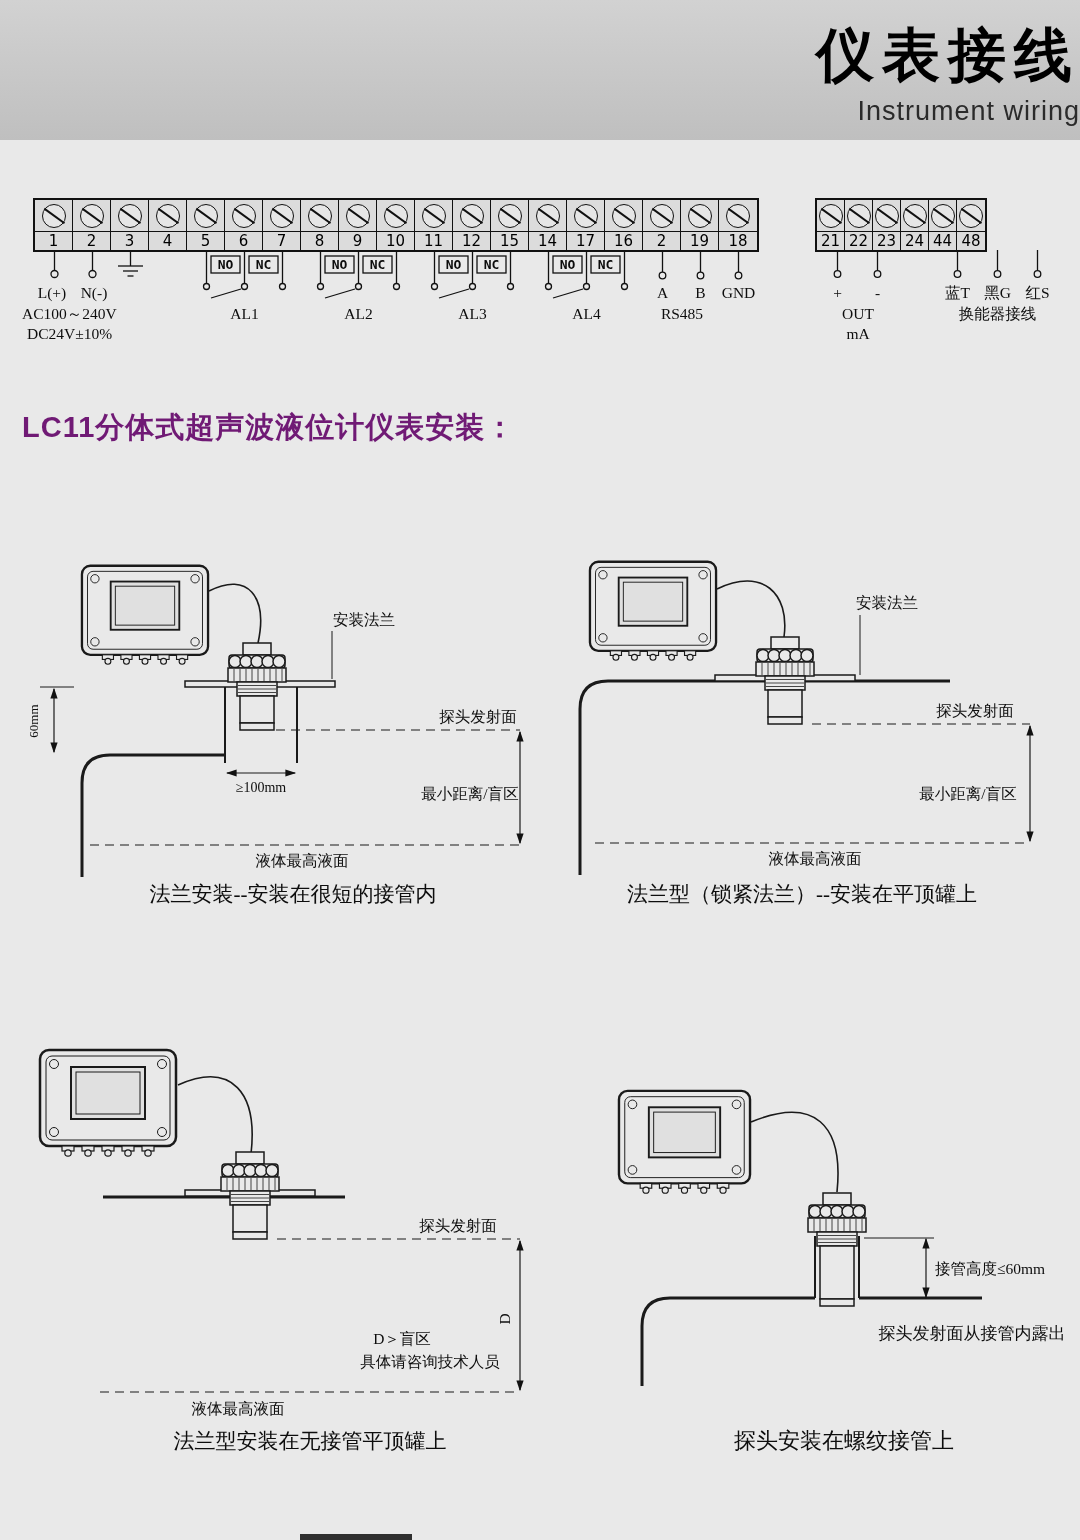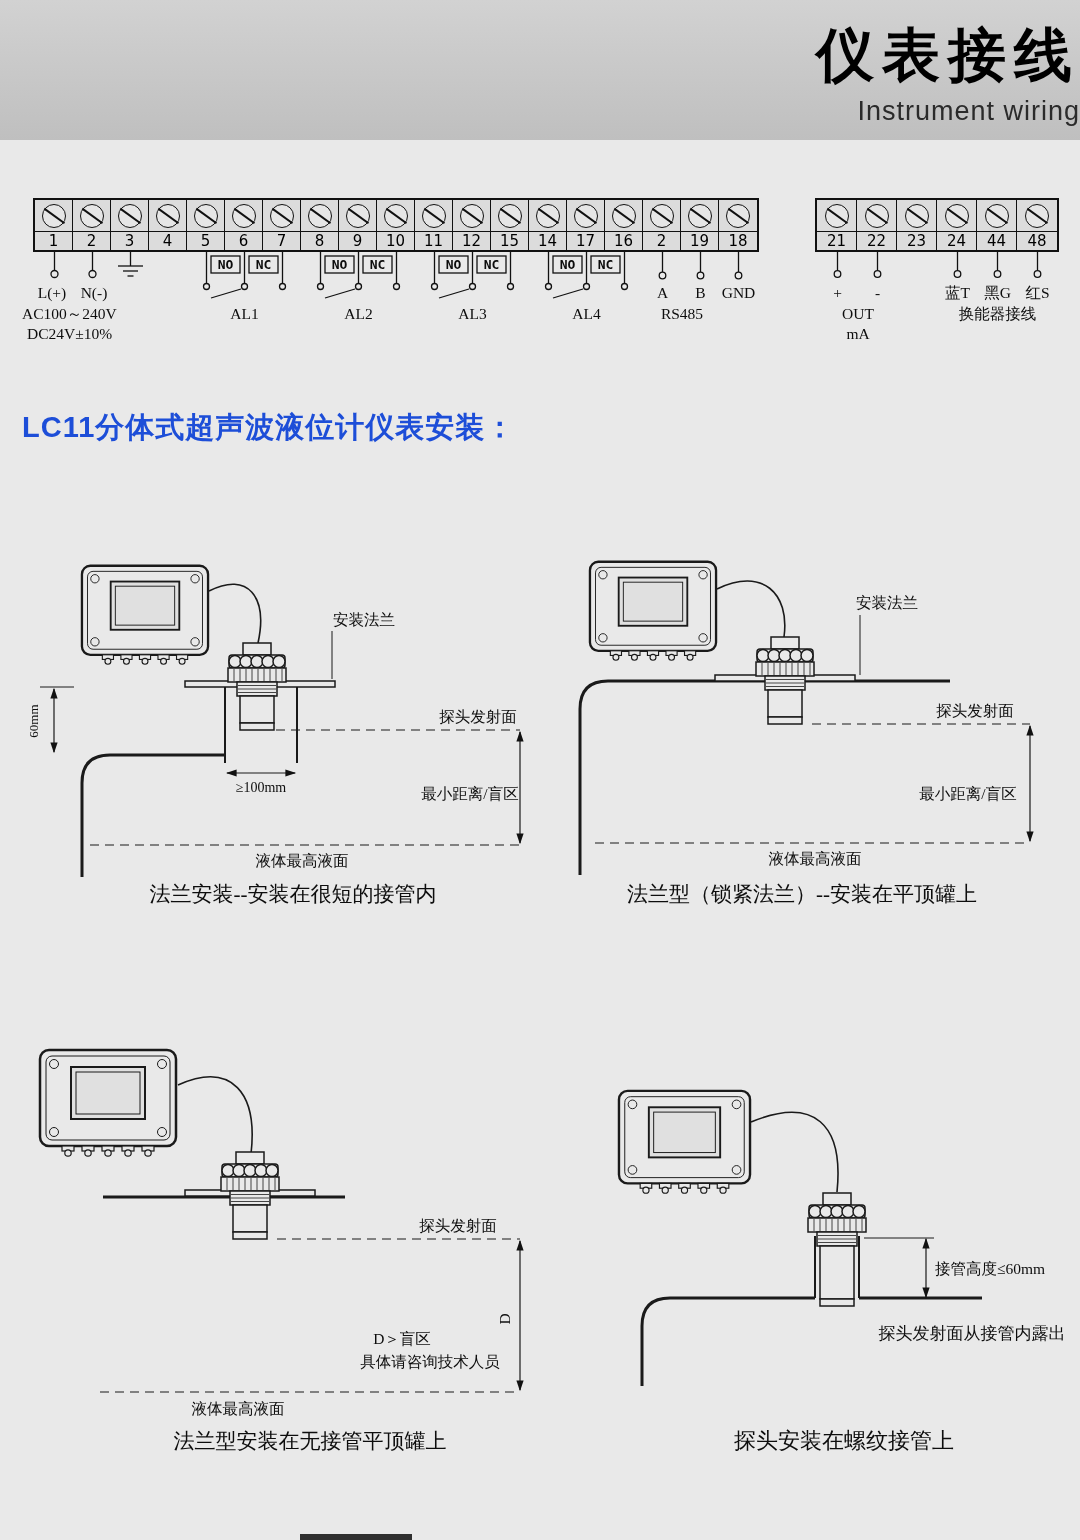--- a/index.html
+++ b/index.html
@@ -7,26 +7,26 @@
 body{width:1080px;height:1540px;position:relative;font-family:"Liberation Sans",sans-serif;overflow:hidden}
 .header{position:absolute;top:0;left:0;width:1080px;height:140px;background:linear-gradient(180deg,#d2d2d2,#bfbfbf);text-align:right}
 .header h1{font-size:58px;font-weight:bold;color:#000;letter-spacing:8px;padding-top:26px;line-height:1}
 .header .sub{font-size:27px;color:#2b2b2b;margin-top:12px;letter-spacing:1px}
 .wiring{position:absolute;top:190px;left:0;width:1080px;height:170px}
 .wiresvg{position:absolute;top:0;left:0}
 .tstrip{position:absolute;top:8px;display:flex;border:2.5px solid #111;background:#dcdcdc}
 .tstrip.left{left:33px}
 .tstrip.right{left:815px}
 .tcell{width:38px;border-right:1.5px solid #111}
-.tstrip.right .tcell{width:40px}
+.tstrip.right .tcell{width:28px}
 .tcell:last-child{border-right:none}
 .screw{width:24px;height:24px;border:1.6px solid #111;border-radius:50%;margin:3.5px auto;position:relative;background:#e6e6e6}
 .screw::after{content:"";position:absolute;left:-1px;top:10px;width:25px;height:1.6px;background:#111;transform:rotate(36deg)}
 .tnum{border-top:1.5px solid #111;text-align:center;font-size:15px;height:19px;line-height:19px;font-family:"DejaVu Sans",sans-serif;color:#000}
-.sect{position:absolute;left:22px;top:408px;font-size:29px;font-weight:bold;color:#1d4ed8;letter-spacing:1px}
+.sect{position:absolute;left:22px;top:408px;font-size:29px;font-weight:bold;color:#701a75;letter-spacing:1px}
 .diag{position:absolute}
 svg text{fill:#0d0d0d;font-family:"Liberation Serif",serif}
 .t13{font-size:13px}.t14{font-size:14px}.t15{font-size:15.5px}.t17{font-size:17px}
 .cap{font-size:21px}.cap2{font-size:22px}
 .noNC{font-size:13px;font-weight:bold;font-family:"DejaVu Sans Mono",monospace}
 .bottom-artifact{position:absolute;left:300px;top:1534px;width:112px;height:6px;background:#2f2f2f}
 </style>
 </head>
 <body>
 

